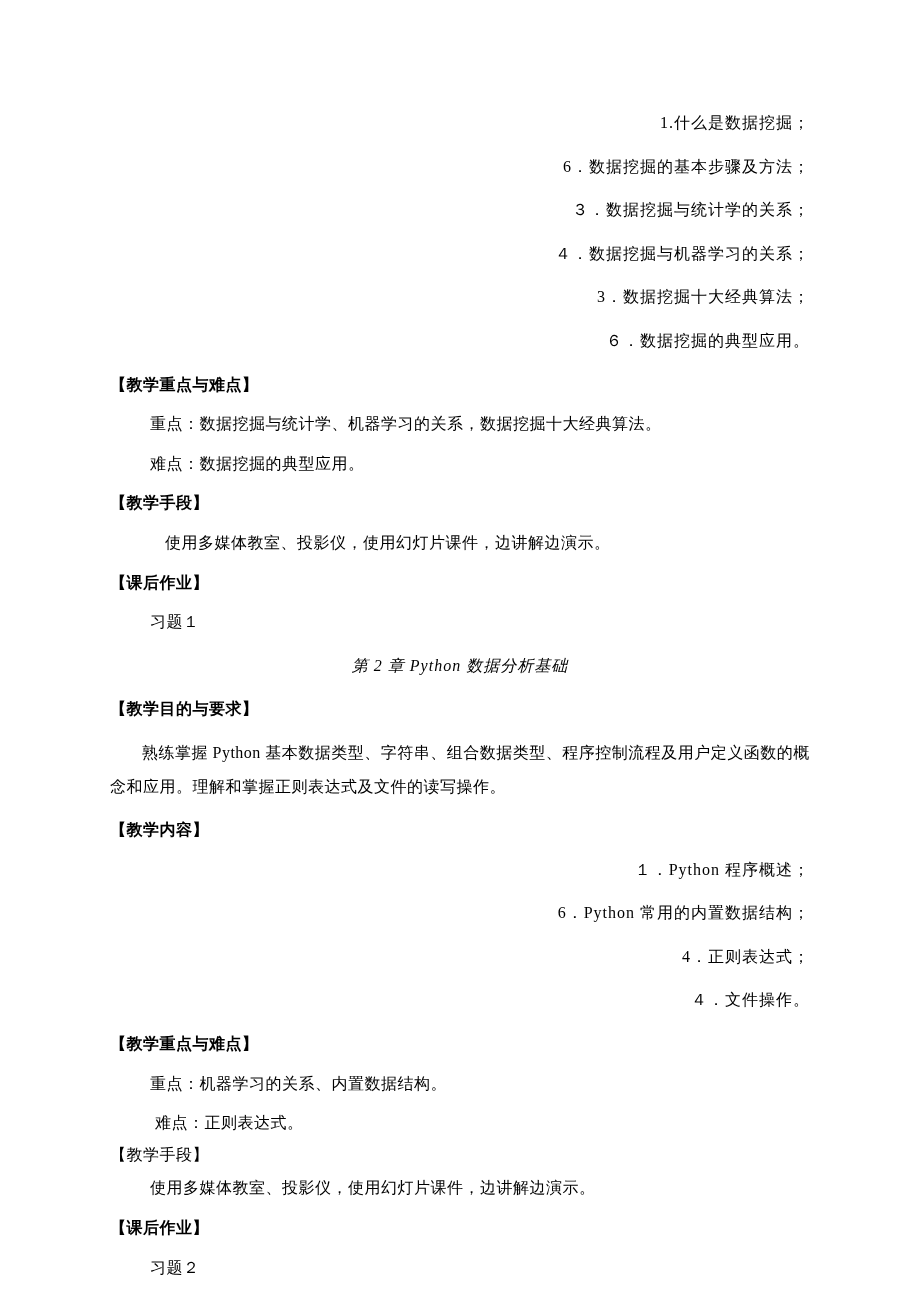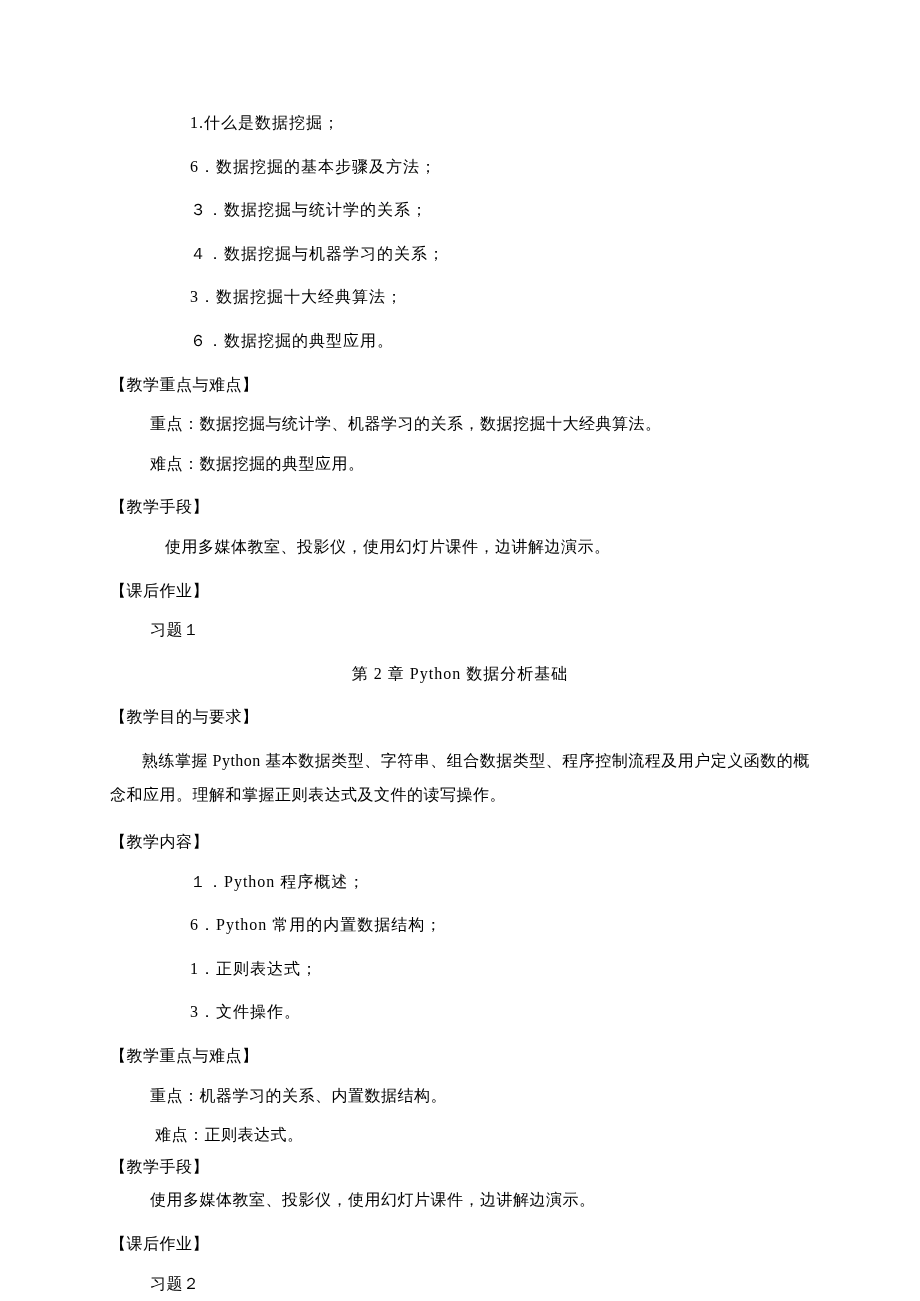--- a/index.html
+++ b/index.html
@@ -11,43 +11,46 @@
       width: 920px;
       height: 1301px;
       background: #ffffff;
       font-family: "SimSun", "宋体", serif;
       font-size: 16px;
       color: #000000;
       line-height: 1.6;
       padding: 110px 110px 50px 110px;
     }
     .content-item {
-      margin-left: 80px;
+      margin-left: 55px;
       margin-bottom: 18px;
       letter-spacing: 1px;
+      text-align: right;
     }
     .section-label {
       margin-bottom: 14px;
-      margin-top: 18px;
+      margin-top: 6px;
       letter-spacing: 0.5px;
+      font-weight: bold;
     }
     .indented-line {
       margin-left: 40px;
       margin-bottom: 14px;
       letter-spacing: 0.5px;
     }
     .indented-line-more {
       margin-left: 55px;
       margin-bottom: 14px;
       letter-spacing: 0.5px;
     }
     .chapter-title {
       text-align: center;
       margin: 18px 0 18px 0;
       letter-spacing: 1px;
+      font-style: italic;
     }
     .paragraph {
       text-indent: 2em;
       margin-bottom: 14px;
       line-height: 2.1;
       letter-spacing: 0.5px;
     }
     .tight-section {
       margin-bottom: 8px;
       margin-top: 2px;
@@ -75,22 +78,22 @@
 <div class="indented-line">习题１</div>
 
 <div class="chapter-title">第 2 章 Python 数据分析基础</div>
 
 <div class="section-label">【教学目的与要求】</div>
 <div class="paragraph">熟练掌握 Python 基本数据类型、字符串、组合数据类型、程序控制流程及用户定义函数的概念和应用。理解和掌握正则表达式及文件的读写操作。</div>
 
 <div class="section-label">【教学内容】</div>
 <div class="content-item">１．Python 程序概述；</div>
 <div class="content-item">6．Python 常用的内置数据结构；</div>
-<div class="content-item">1．正则表达式；</div>
-<div class="content-item">3．文件操作。</div>
+<div class="content-item">4．正则表达式；</div>
+<div class="content-item">４．文件操作。</div>
 
 <div class="section-label">【教学重点与难点】</div>
 <div class="indented-line">重点：机器学习的关系、内置数据结构。</div>
 <div class="indented-line" style="margin-bottom: 6px; margin-left: 45px;">难点：正则表达式。</div>
 
 <div class="tight-section">【教学手段】</div>
 <div class="indented-line">使用多媒体教室、投影仪，使用幻灯片课件，边讲解边演示。</div>
 
 <div class="section-label">【课后作业】</div>
 <div class="indented-line">习题２</div>

